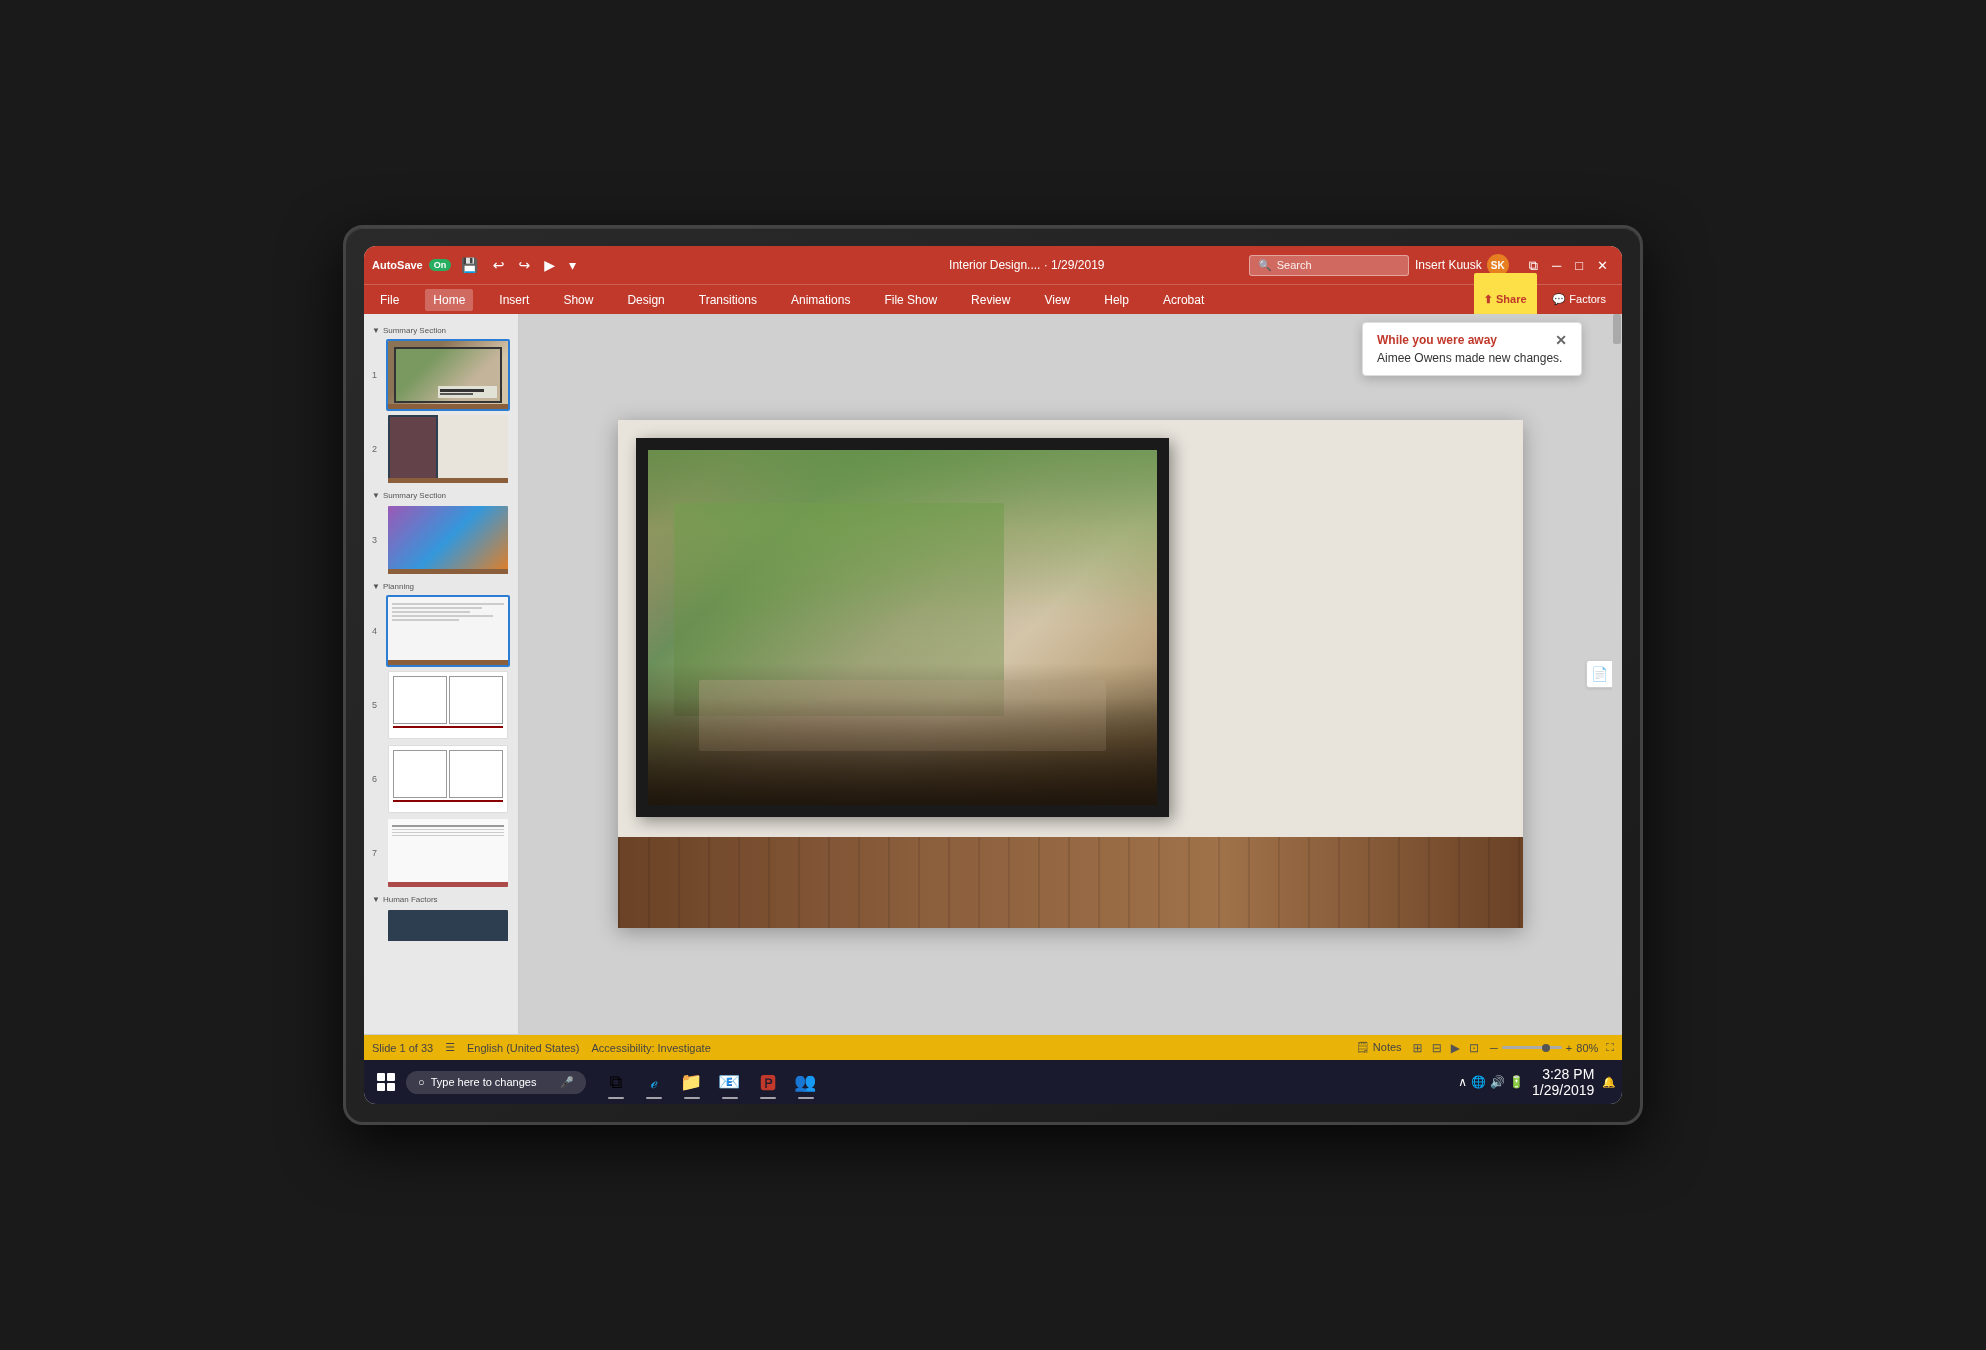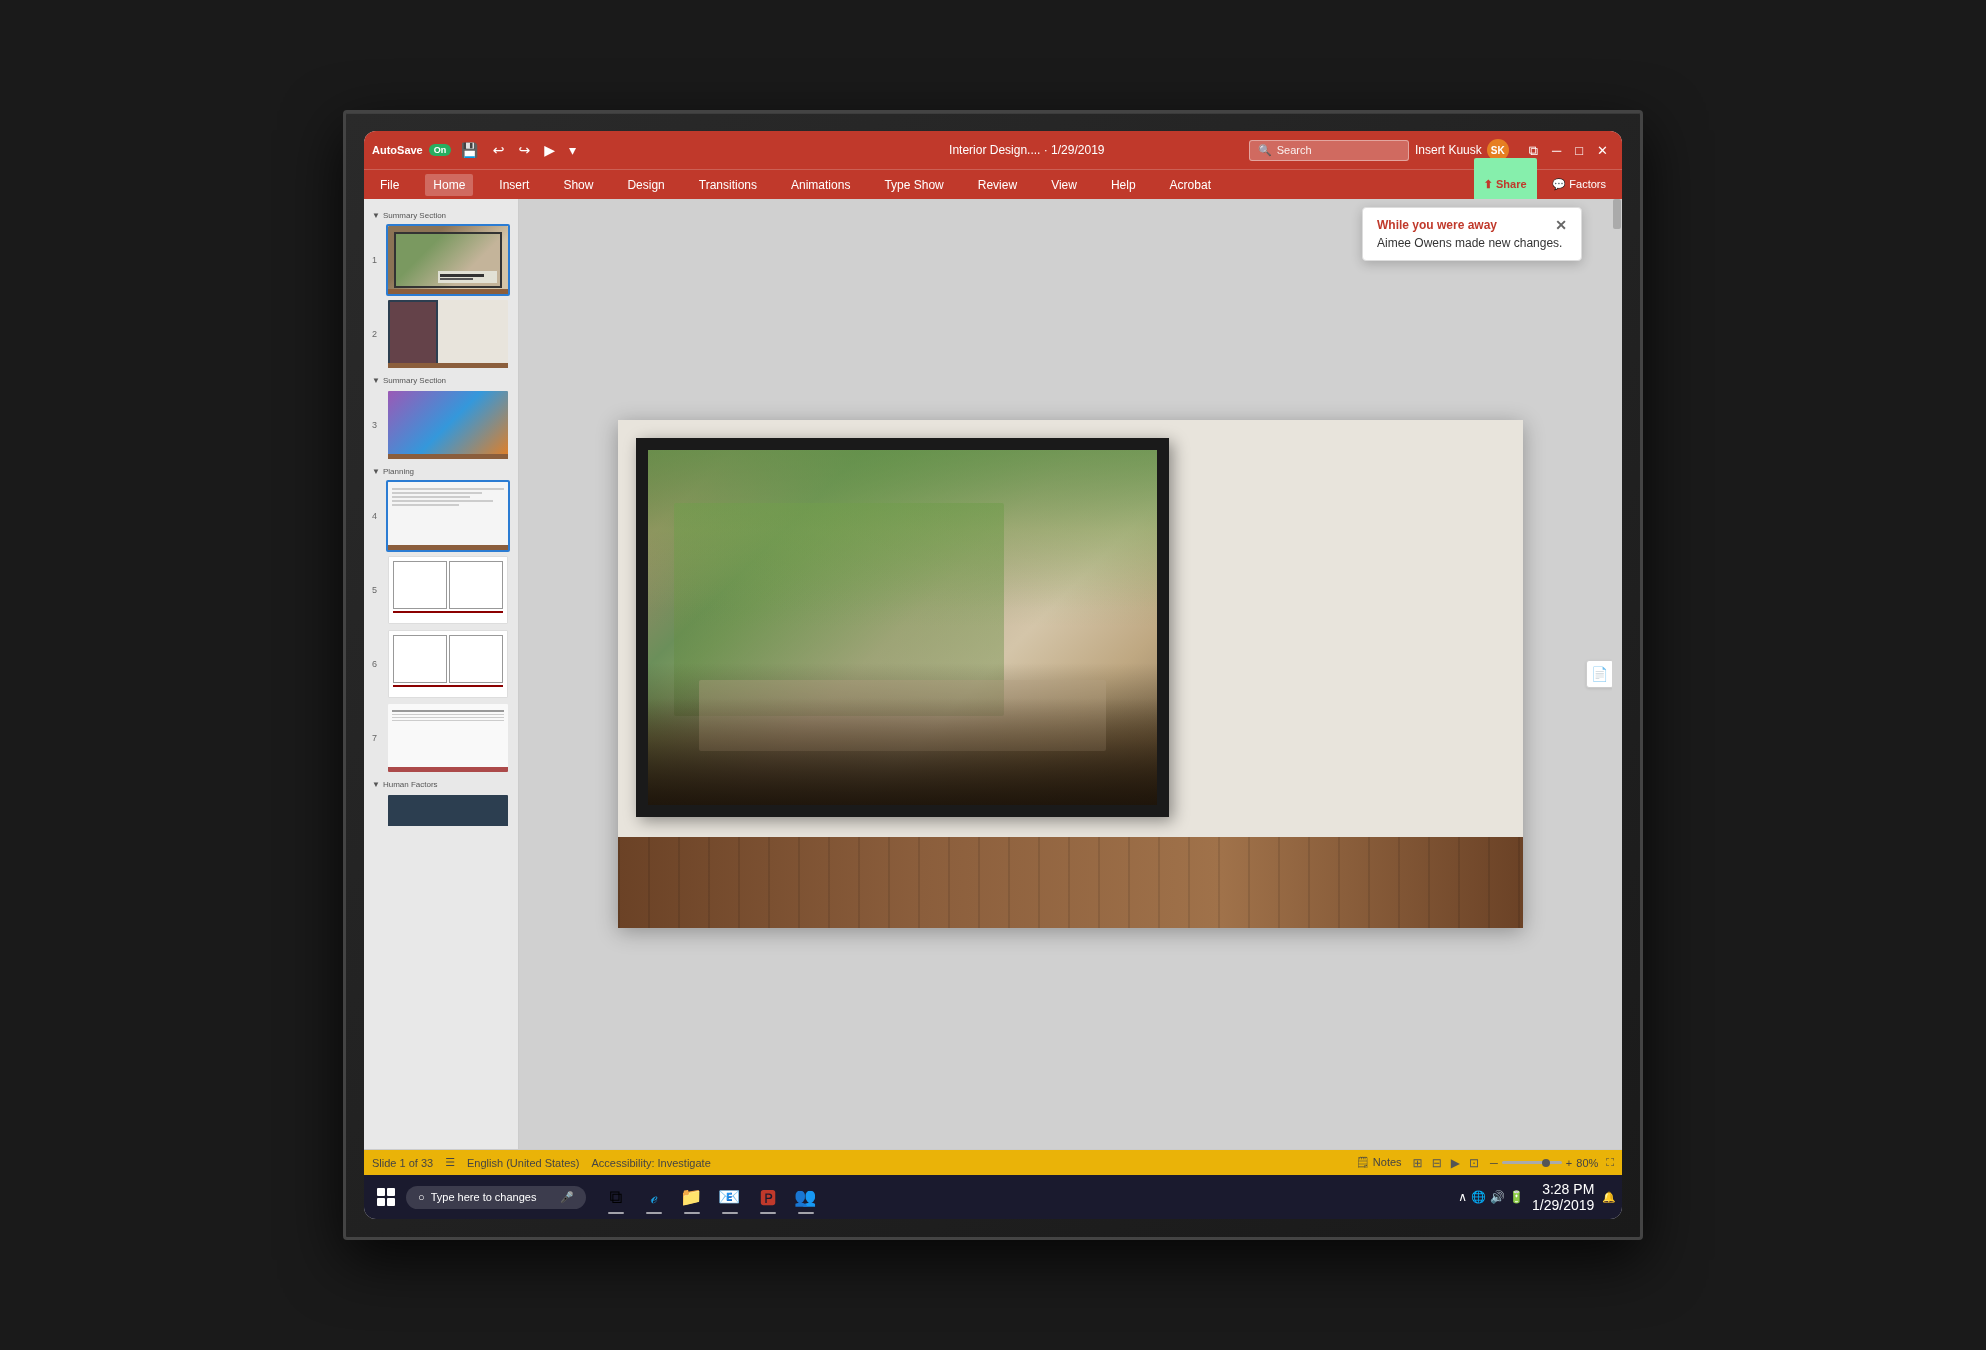--- a/index.html
+++ b/index.html
@@ -7,23 +7,23 @@
       background: #1a1a1a;
       display: flex;
       align-items: center;
       justify-content: center;
       min-height: 100vh;
       font-family: 'Segoe UI', Arial, sans-serif;
     }
 
     .tablet-outer {
       width: 1300px;
-      height: 1130px;
+      height: 900px;
       background: linear-gradient(145deg, #2a2a2a, #1a1a1a);
-      border-radius: 4px;
+      border-radius: 20px;
       border: 3px solid #444;
       padding: 18px;
       box-shadow: 0 20px 60px rgba(0,0,0,0.8), inset 0 1px 0 rgba(255,255,255,0.1);
       position: relative;
     }
 
     .tablet-screen {
       width: 100%;
       height: 100%;
       background: #f0f0f0;
@@ -154,21 +154,21 @@
 
     .menu-right {
       margin-left: auto;
       display: flex;
       align-items: center;
       gap: 8px;
     }
 
     .share-btn {
       color: #c0392b;
-      background: #86efac;
+      background: #fde047;
       font-size: 11px;
       padding: 20px 10px;
       border-radius: 2px;
       font-weight: 600;
       cursor: pointer;
     }
 
     .comments-btn {
       color: white;
       font-size: 11px;
@@ -657,21 +657,21 @@
     </div>
 
     <div class="menu-bar">
       <span class="menu-item">File</span>
       <span class="menu-item active">Home</span>
       <span class="menu-item">Insert</span>
       <span class="menu-item">Show</span>
       <span class="menu-item">Design</span>
       <span class="menu-item">Transitions</span>
       <span class="menu-item">Animations</span>
-      <span class="menu-item">Type Show</span>
+      <span class="menu-item">File Show</span>
       <span class="menu-item">Review</span>
       <span class="menu-item">View</span>
       <span class="menu-item">Help</span>
       <span class="menu-item">Acrobat</span>
       <div class="menu-right">
         <span class="share-btn">⬆ Share</span>
         <span class="comments-btn">💬 Factors</span>
       </div>
     </div>
 

